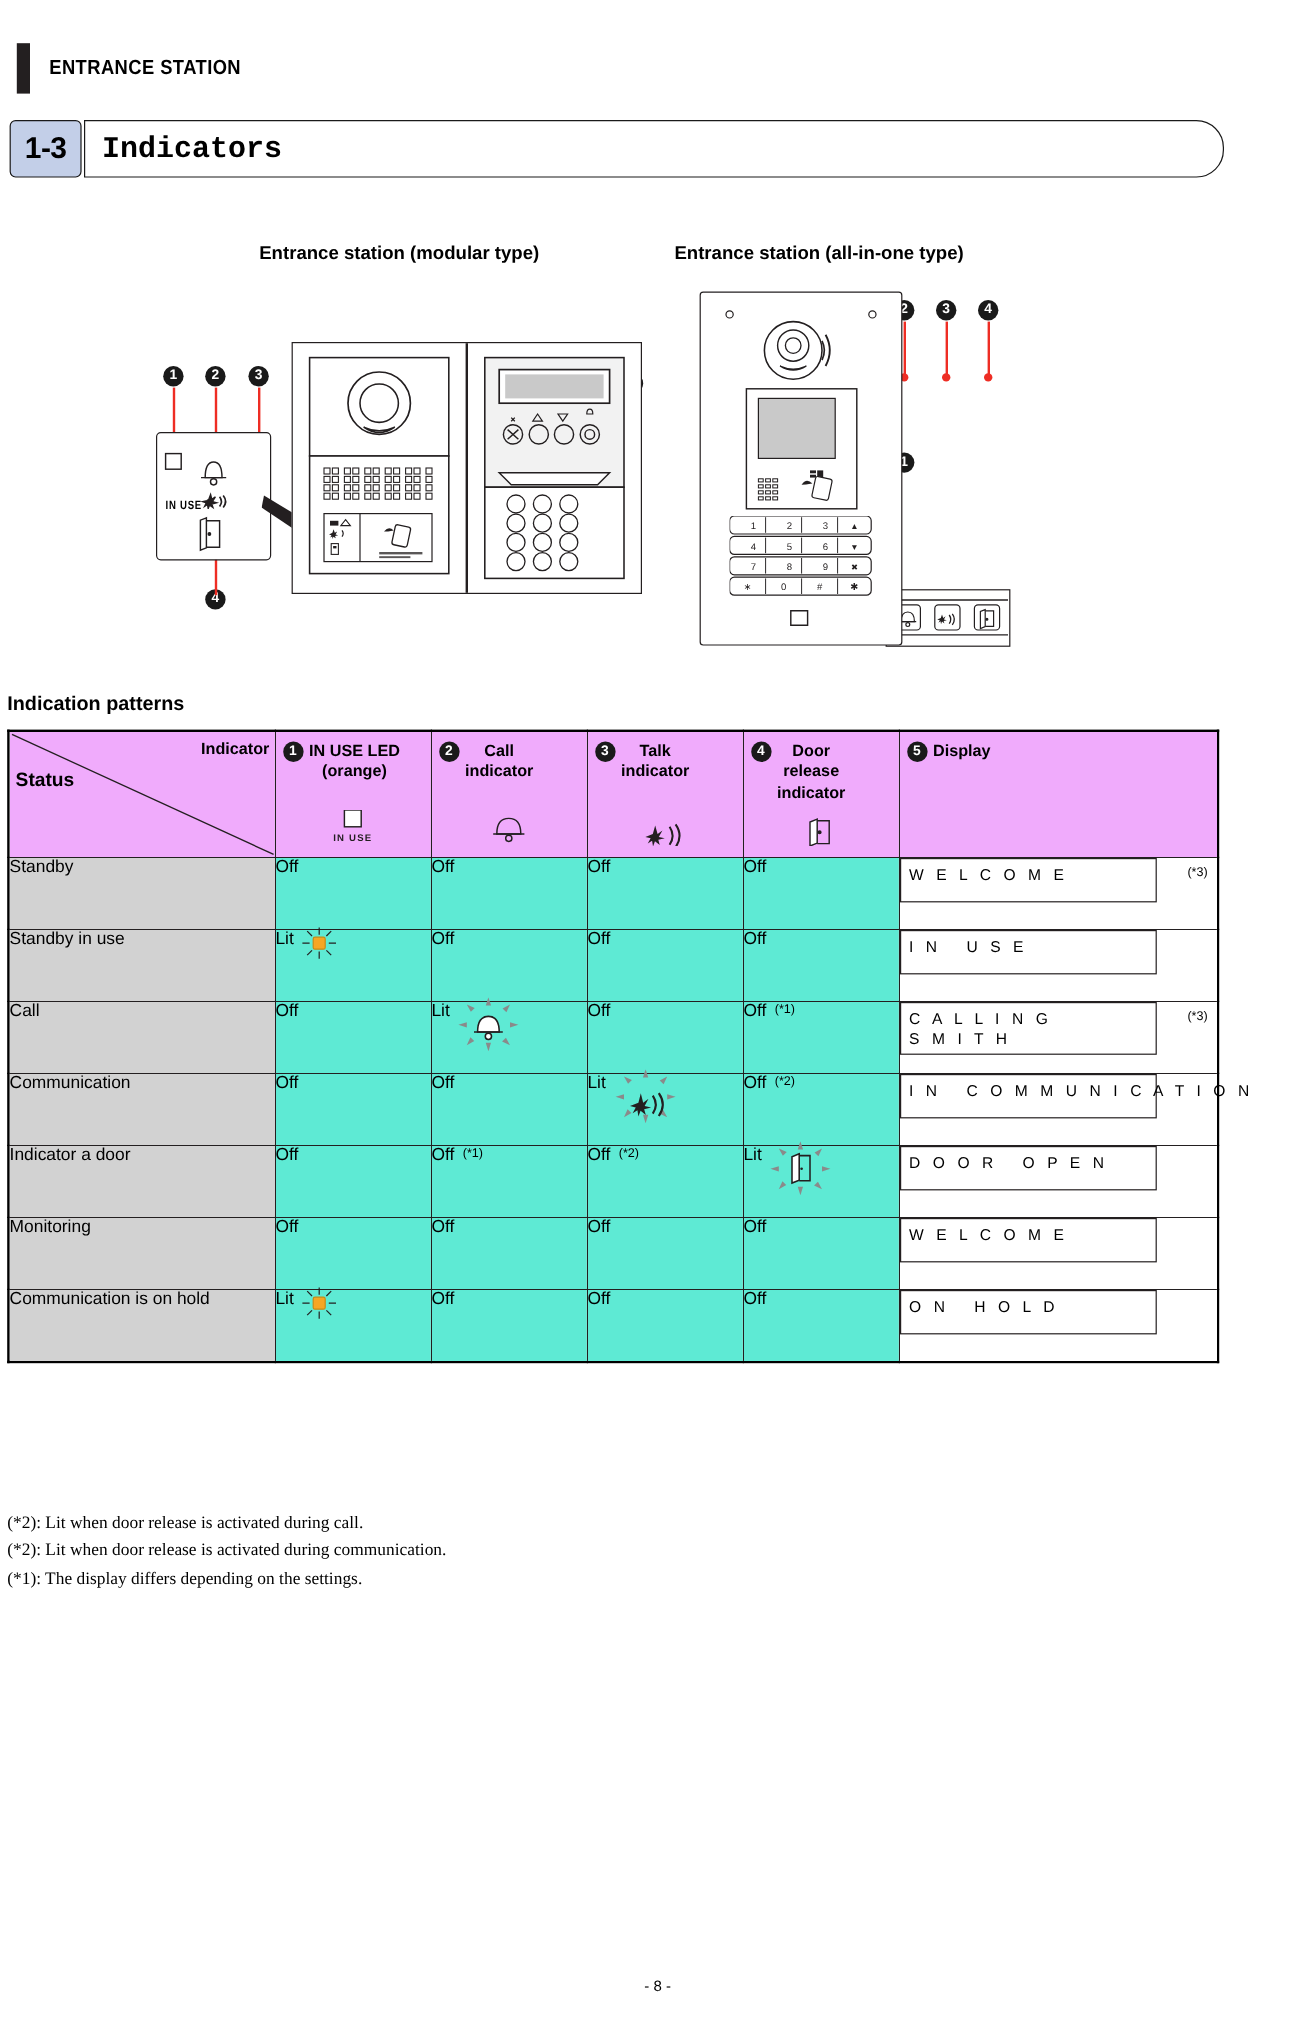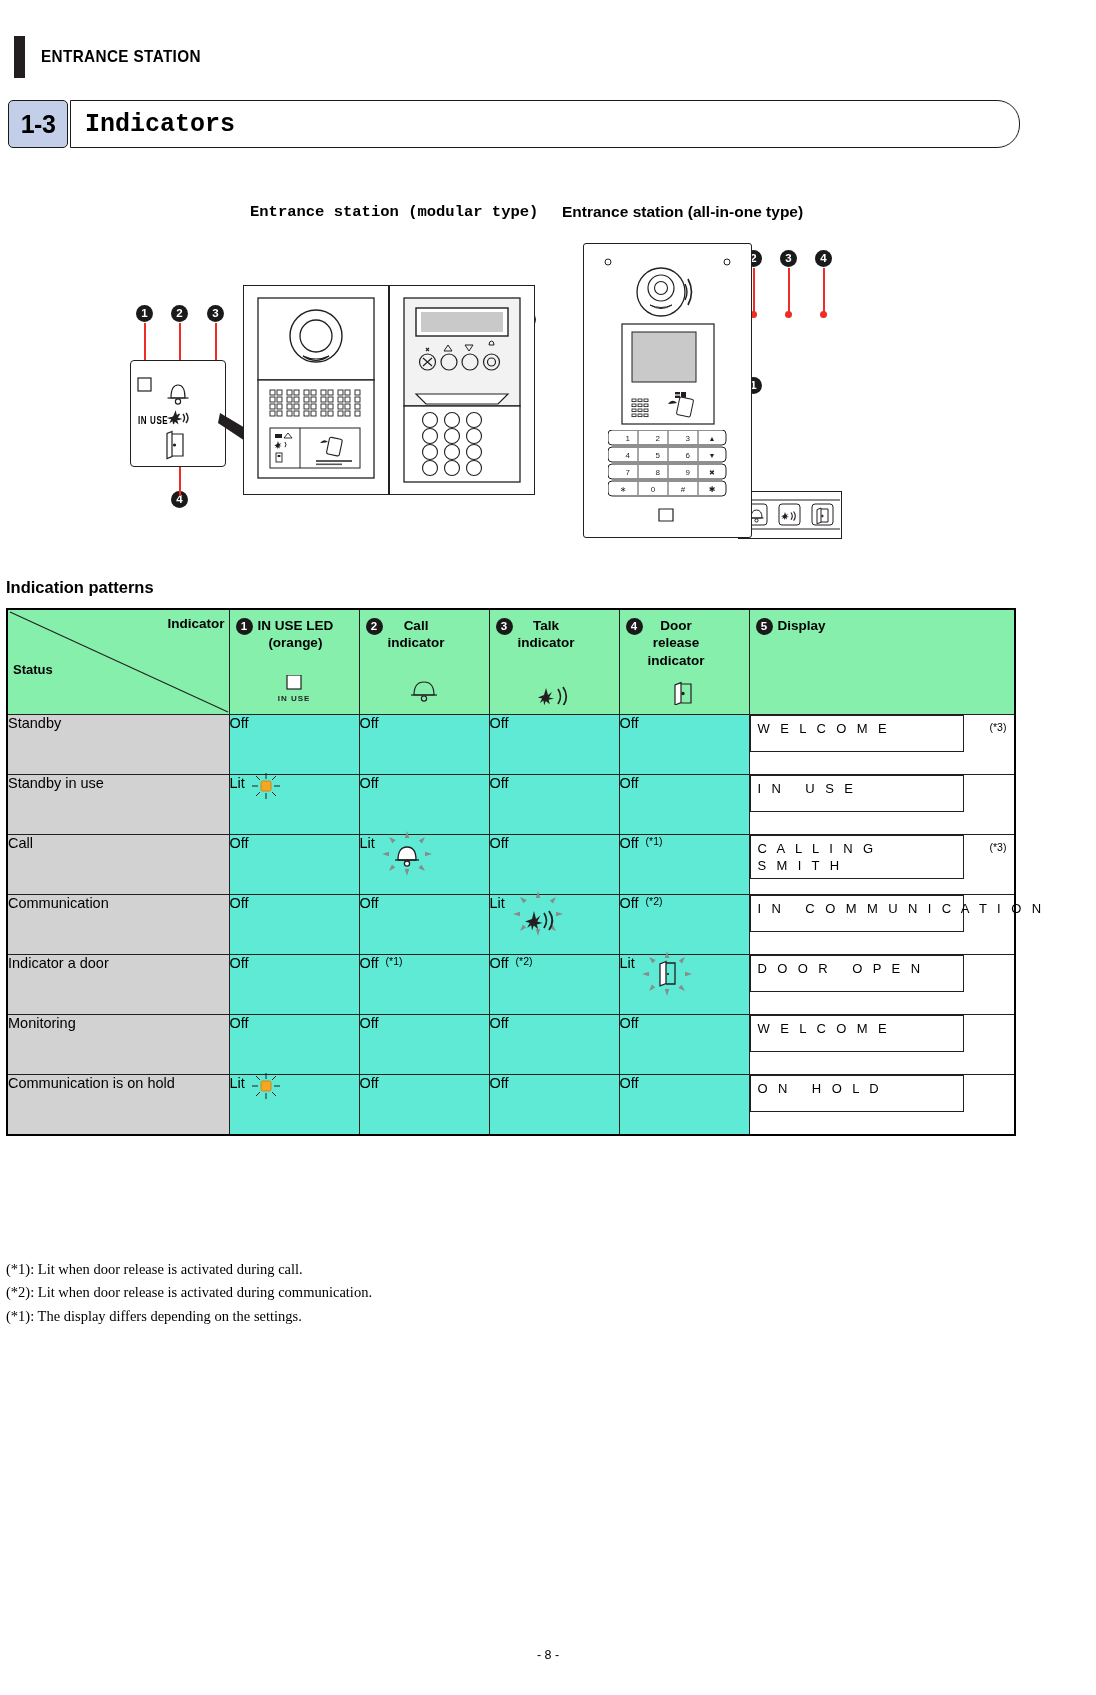--- a/index.html
+++ b/index.html
@@ -37,21 +37,21 @@
   .sec-title {
     position:absolute; left:14px; top:50%; transform:translateY(-50%);
     font-size:25px; font-weight:bold;
   }
 
   
   .diagrams { position:absolute; left:0; top:195px; width:1096px; height:360px; }
   .dg-cap {
     position:absolute; font-size:15.5px; font-weight:bold; white-space:nowrap;
   }
-  .cap-mod { left:250px; top:8px;font-family:Liberation Mono, monospace; }
+  .cap-mod { left:216px; top:8px; }
   .cap-aio { left:562px; top:8px; }
 
   .bullet {
     width:17px; height:17px; border-radius:50%;
     background:#1a1a1a; color:#fff;
     font-size:11.5px; font-weight:bold;
     display:flex; align-items:center; justify-content:center;
     line-height:1;
   }
   .cal-num { position:absolute; }
@@ -88,29 +88,29 @@
 
   
   table.pat {
     position:absolute; left:6px; top:608px; width:1008px;
     border-collapse:collapse;
     table-layout:fixed;
   }
   table.pat td, table.pat th { border:1px solid #231f20; padding:0; vertical-align:top; }
   table.pat { border:2px solid #000; }
   .thcell {
-    background:#86efac; height:104px; position:relative;
+    background:#f0abfc; height:104px; position:relative;
     font-size:13.5px; font-weight:bold; vertical-align:top;
   }
   .th-ind { position:relative; }
   .th-ind .w-ind {
     position:absolute; right:4px; top:6px; font-size:13.5px; font-weight:bold;
   }
   .th-ind .w-sta {
-    position:absolute; left:5px; top:52px; font-size:13px; font-weight:bold;
+    position:absolute; left:5px; top:32px; font-size:16px; font-weight:bold;
   }
   .th-ind svg { position:absolute; left:0; top:0; }
 
   .hdr-line { display:flex; align-items:flex-start; padding:7px 0 0 6px; gap:5px; }
   .hdr-line .bullet { flex:none; margin-top:1px; }
   .hdr-txt { line-height:1.28; }
   .hdr-icon { position:absolute; left:0; right:0; bottom:6px; text-align:center; }
 
   .rowcell { height:60px; position:relative; font-size:14.5px;margin-left:33px; }
   .statuscell { background:#d2d2d2; padding:7px 0 0 6px; font-size:14.5px; }
@@ -833,18 +833,18 @@
         </td>
       <td class="lcdcell">
         <div class="lcd">O N   H O L D</div>
         <span class="lcd-note"></span>
       </td>
     </tr>
   </tbody>
 </table>
 
 <div class="notes">
-  <div class="n">(*1): Lit when door release is activated during call.</div>
+  <div class="n">(*2): Lit when door release is activated during call.</div>
   <div class="n">(*2): Lit when door release is activated during communication.</div>
   <div class="n">(*1): The display differs depending on the settings.</div>
 </div>
 
 <div class="pageno">- 8 -</div>
 
 </body></html>

